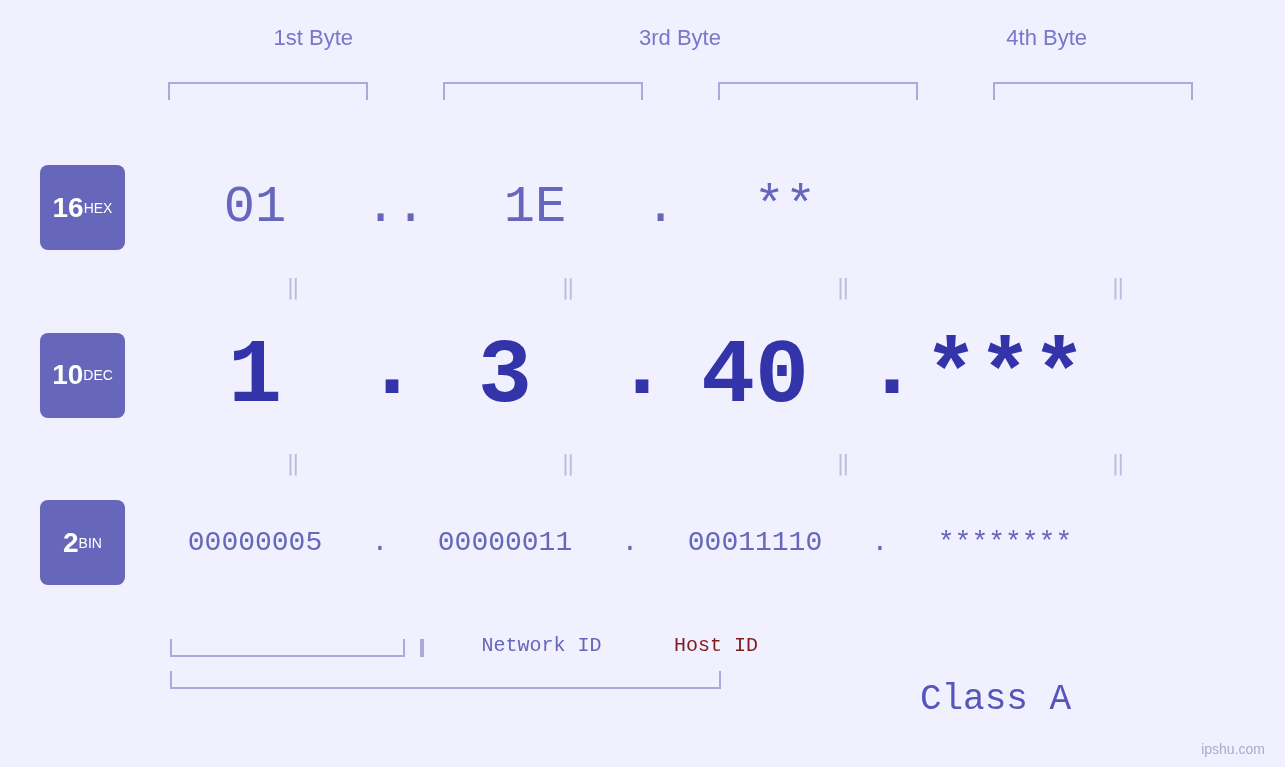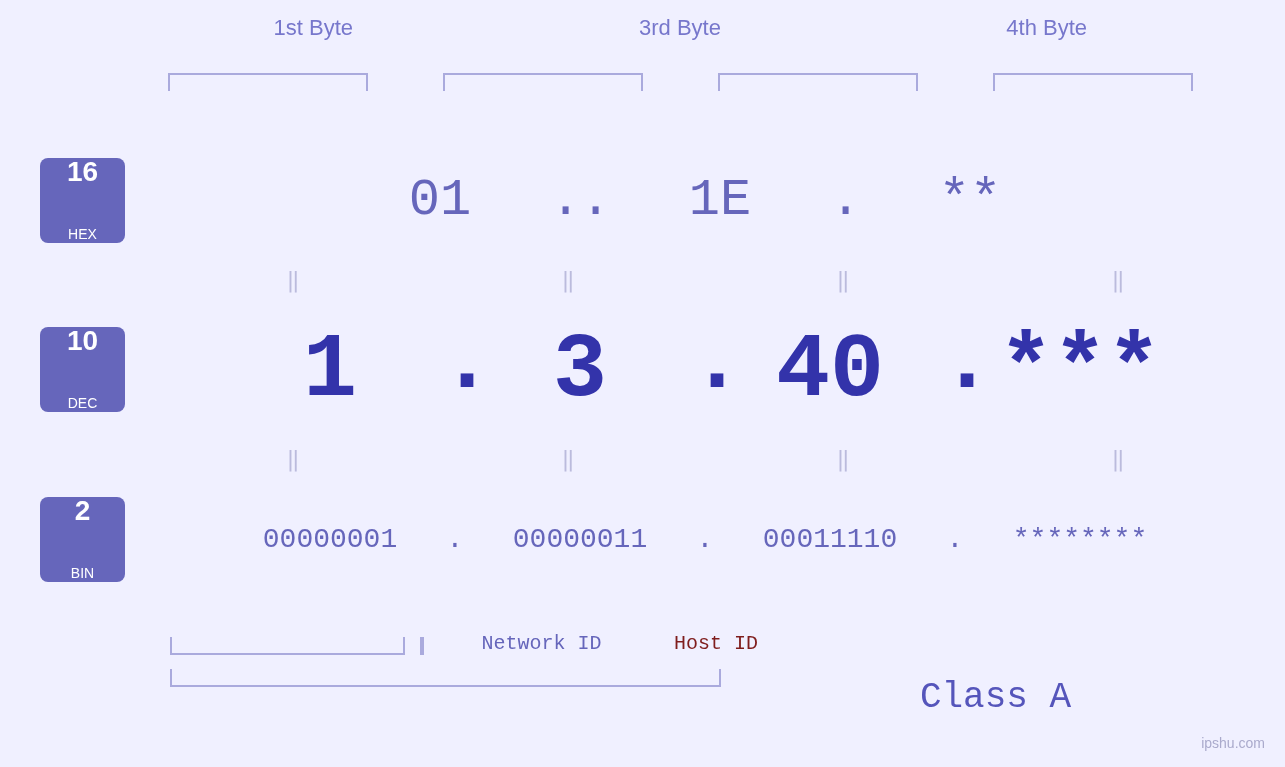--- a/index.html
+++ b/index.html
@@ -54,23 +54,23 @@
       width: 1285px;
       margin-bottom: 0;
     }
 
     .badge {
       width: 85px;
       height: 85px;
       background: #6666bb;
       border-radius: 8px;
       display: flex;
-      flex-direction: column;
+      flex-direction: row;
       align-items: center;
-      justify-content: space-between;
+      justify-content: center;
       margin-left: 40px;
       flex-shrink: 0;
     }
 
     .badge-num {
       color: white;
       font-size: 28px;
       font-weight: bold;
       font-family: Arial, sans-serif;
       line-height: 1;
@@ -80,21 +80,21 @@
       color: white;
       font-size: 14px;
       font-family: Arial, sans-serif;
       line-height: 1.3;
     }
 
     .values-row {
       display: flex;
       align-items: center;
       flex: 1;
-      justify-content: center;
+      justify-content: flex-start;
       padding: 0 20px;
     }
 
     .byte-cell {
       width: 220px;
       text-align: center;
     }
 
     .hex-value {
       color: #6666bb;
@@ -141,36 +141,36 @@
     .dot-bin {
       color: #6666bb;
       font-size: 28px;
       font-family: 'Courier New', monospace;
       width: 30px;
       text-align: center;
     }
 
     .watermark {
       position: absolute;
-      bottom: 16px;
+      bottom: 10px;
       right: 20px;
       color: #aaaacc;
       font-size: 14px;
       font-family: Arial, sans-serif;
     }
 
     
     .outer {
       width: 1285px;
       height: 767px;
       background: #f0f0ff;
       position: relative;
       display: grid;
       grid-template-rows: auto auto auto auto auto auto auto auto auto auto;
-      padding-top: 15px;
+      padding-top: 25px;
     }
 
     .row-eq {
       display: flex;
       align-items: center;
       justify-content: center;
     }
 
     .eq-signs {
       display: flex;
@@ -268,21 +268,21 @@
     </div>
   </div>
 
   <div class="data-row">
     <div class="badge">
       <span class="badge-num">2</span>
       <span class="badge-label">BIN</span>
     </div>
     <div class="values-row">
       <div class="byte-cell">
-        <span class="bin-value">00000001</span>
+        <span class="bin-value">00000005</span>
       </div>
       <span class="dot-bin">.</span>
       <div class="byte-cell">
         <span class="bin-value">00000011</span>
       </div>
       <span class="dot-bin">.</span>
       <div class="byte-cell">
         <span class="bin-value">00011110</span>
       </div>
       <span class="dot-bin">.</span>

